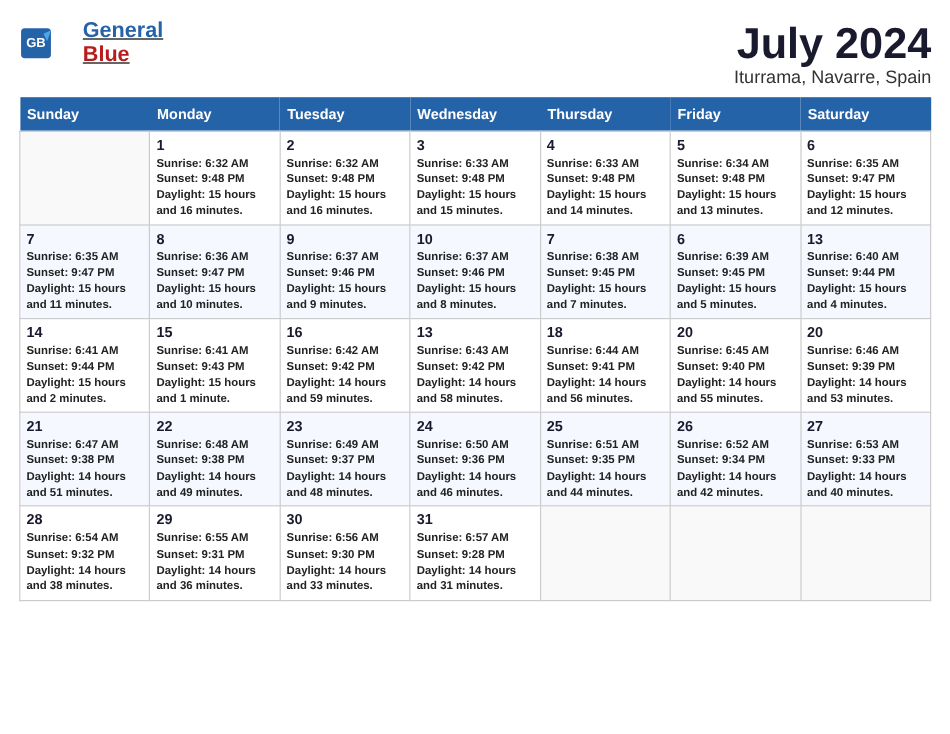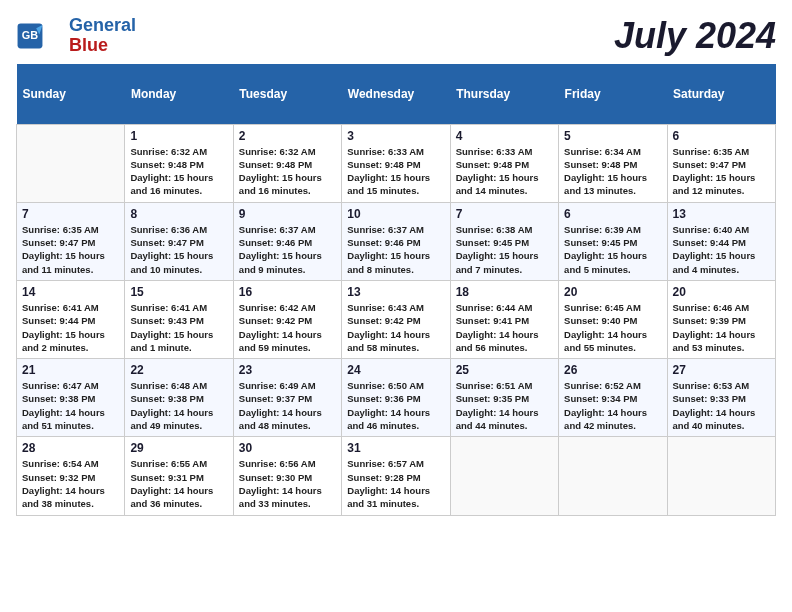--- a/index.html
+++ b/index.html
@@ -13,59 +13,59 @@
     .header {
       display: flex;
       justify-content: space-between;
       align-items: flex-start;
       margin-bottom: 8px;
     }
     .logo {
       display: flex;
       align-items: center;
       gap: 4px;
+      text-decoration: underline;
     }
     .logo-text {
       font-size: 18px;
       font-weight: bold;
       color: #1a1a2e;
       line-height: 1.1;
     }
     .logo-text span {
       color: #2563a8;
       margin-left: 21px;
     }
     .logo-icon {
       width: 28px;
       height: 28px;
     }
     .title-block {
       text-align: right;
-      font-style: italic;
     }
     .month-title {
       font-size: 36px;
       font-weight: bold;
       color: #1a1a2e;
       line-height: 1.1;
     }
     .location-title {
       font-size: 15px;
       color: #333;
     }
     table {
       width: 100%;
       border-collapse: collapse;
       font-size: 10px;
     }
     .day-header {
       background-color: #2563a8;
       color: #fff;
       text-align: left;
-      padding: 23px 6px;
+      padding: 7px 6px;
       font-size: 12px;
       font-weight: bold;
     }
     td {
       border: 1px solid #ccc;
       vertical-align: top;
       padding: 4px 5px;
       width: calc(100% / 7);
       min-height: 80px;
     }
@@ -102,20 +102,21 @@
     </svg>
     <div>
       <div class="logo-text">
         <span>General</span><br>
         <span style="color:#b91c1c;">Blue</span>
       </div>
     </div>
   </div>
   <div class="title-block">
     <div class="month-title">July 2024</div>
+    <div class="location-title">Iturrama, Navarre, Spain</div>
   </div>
 </div>
 
 <table>
   <thead>
     <tr>
     <th class="day-header">Sunday</th>
         <th class="day-header">Monday</th>
         <th class="day-header">Tuesday</th>
         <th class="day-header">Wednesday</th>

